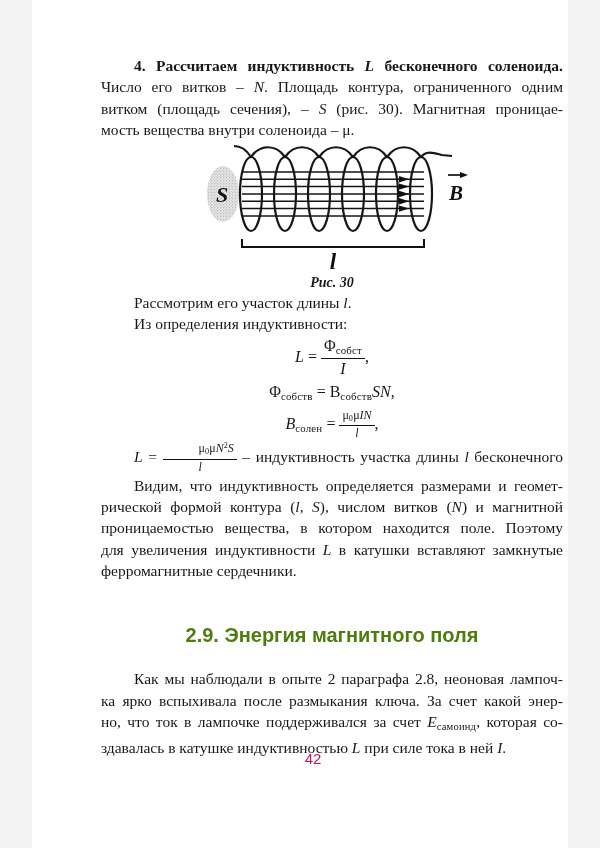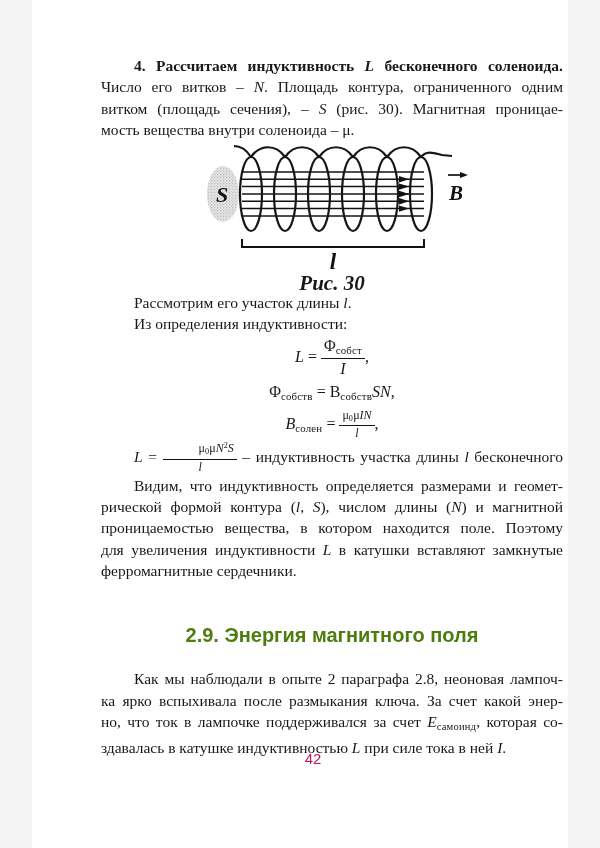--- a/index.html
+++ b/index.html
@@ -15,21 +15,21 @@
   .ind { text-indent:33px; }
 
   .r-i  { font-style:italic; }
   .r-b  { font-weight:700; }
   .r-bi { font-weight:700; font-style:italic; }
   .r-sub{ font-size:68%; vertical-align:-0.28em; letter-spacing:0.2px; }
   .r-sup{ font-size:68%; vertical-align:0.5em; }
 
   .fig { margin:4px 0 0 0; text-align:center; }
   .fig svg { display:block; margin:0 auto; transform:translateX(9px); }
-  .figcap { font-weight:700; font-style:italic; font-size:21px; line-height:18px; margin-top:2px; }
+  .figcap { font-weight:700; font-style:italic; font-size:14px; line-height:18px; margin-top:2px; }
   svg text { font-family:"Liberation Serif", serif; font-weight:700; font-style:italic; fill:#111; }
 
   .fblock { margin:3px 0 2px 0; }
   .fline { text-align:center; text-align-last:center; font-size:16px; line-height:23px; margin:2px 0; }
   .frac { display:inline-block; vertical-align:middle; text-align:left; line-height:1.08; position:relative; top:-1px;font-family:Liberation Serif, serif; }
   .frac .fnum { display:block; padding:0 3px 1px; }
   .frac .fden { display:block; border-top:1.4px solid #111; padding:1px 3px 0; }
   .frac.small { font-size:12px; line-height:1.1; }
   .p3first { line-height:27px; }
 
@@ -126,21 +126,21 @@
     </div>
 
     <div class="para">
       <div class="ln ind p3first">
         <span><span class="r-i">L</span><span> = </span></span><span class="frac small"><span class="fnum"><span>μ</span><span class="r-sub">0</span><span>μ</span><span class="r-i">N</span><span class="r-sup">2</span><span class="r-i">S</span></span><span class="fden"><span class="r-i">l</span></span></span><span><span> – индуктивность участка длины </span><span class="r-i">l</span><span> бесконечного</span></span>
       </div>
     </div>
 
     <div class="para">
       <div class="ln ind"><span>Видим, что индуктивность определяется размерами и геомет-</span></div>
-      <div class="ln"><span>рической формой контура (</span><span class="r-i">l</span><span>, </span><span class="r-i">S</span><span>), числом длины (</span><span class="r-i">N</span><span>) и магнитной</span></div>
+      <div class="ln"><span>рической формой контура (</span><span class="r-i">l</span><span>, </span><span class="r-i">S</span><span>), числом витков (</span><span class="r-i">N</span><span>) и магнитной</span></div>
       <div class="ln"><span>проницаемостью вещества, в котором находится поле. Поэтому</span></div>
       <div class="ln"><span>для увеличения индуктивности </span><span class="r-i">L</span><span> в катушки вставляют замкнутые</span></div>
       <div class="ln noj"><span>ферромагнитные сердечники.</span></div>
     </div>
 
     <div class="heading">2.9. Энергия магнитного поля</div>
 
     <div class="para">
       <div class="ln ind"><span>Как мы наблюдали в опыте 2 параграфа 2.8, неоновая лампоч-</span></div>
       <div class="ln"><span>ка ярко вспыхивала после размыкания ключа. За счет какой энер-</span></div>

